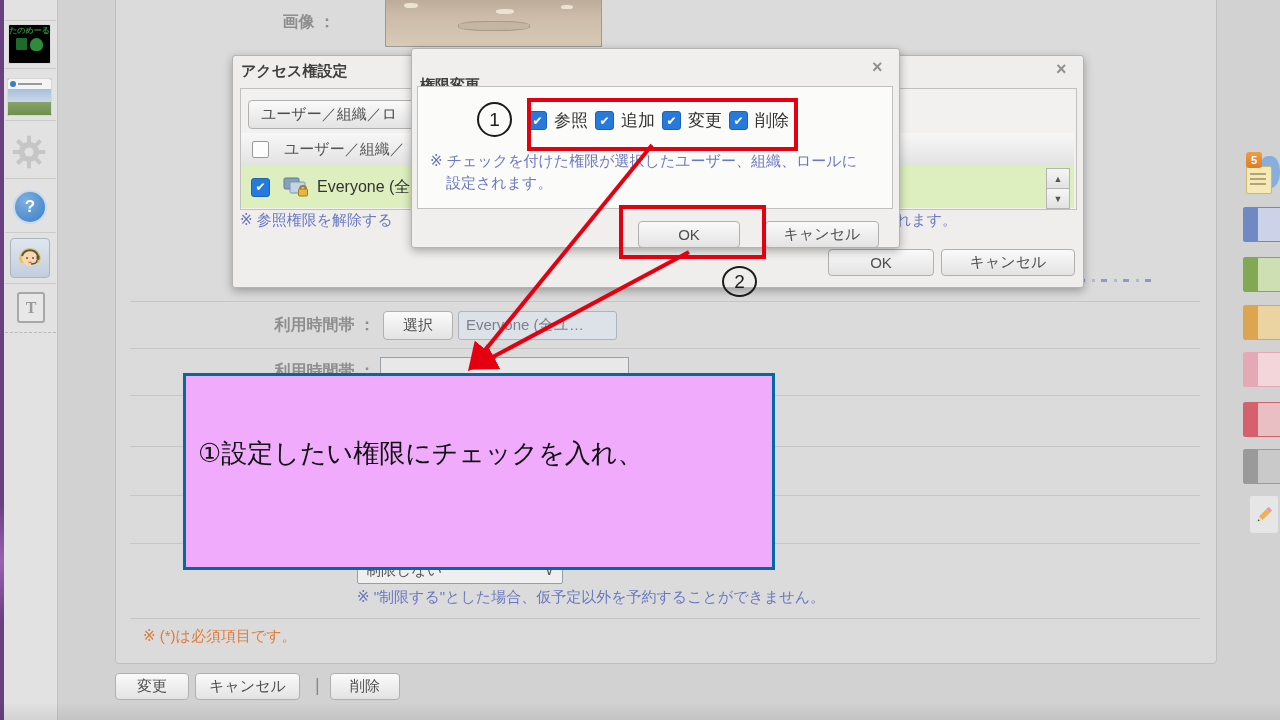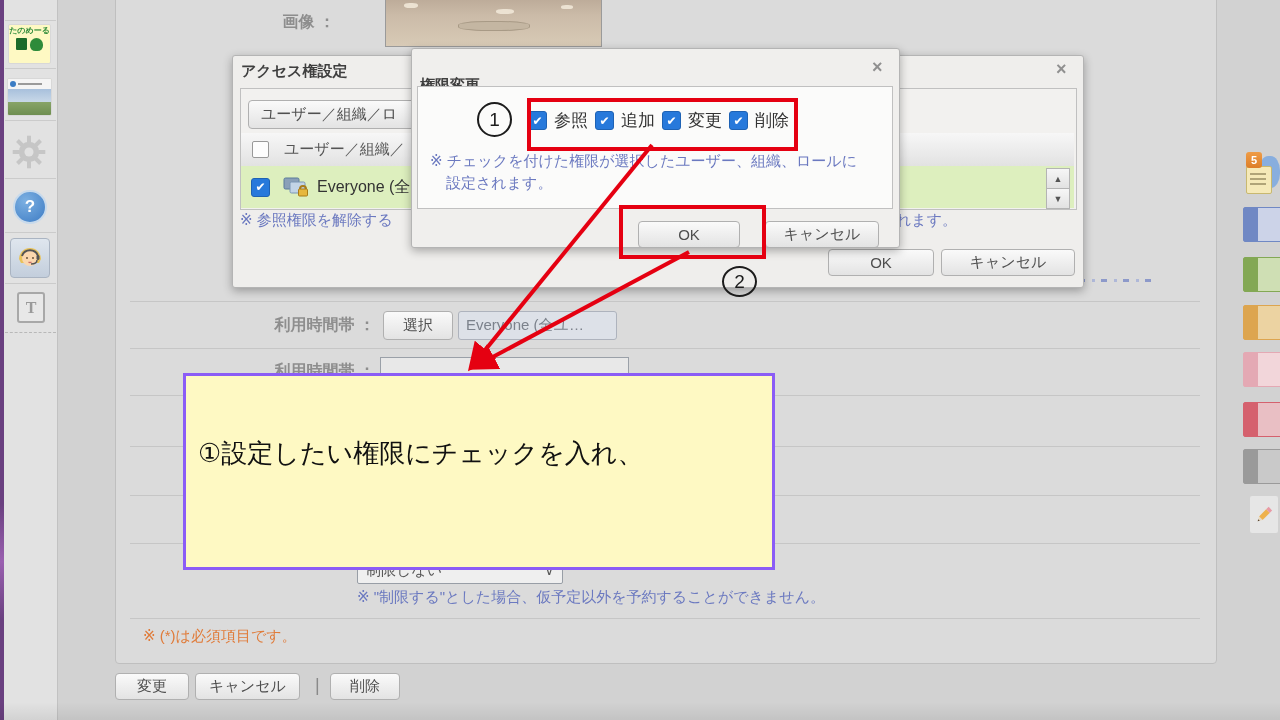--- a/index.html
+++ b/index.html
@@ -5,21 +5,21 @@
   html,body{margin:0;padding:0;}
   body{font-family:"Liberation Sans","DejaVu Sans",sans-serif;}
   #screen{position:relative;width:1280px;height:720px;background:#d2d2d2;overflow:hidden;}
   .abs{position:absolute;}
 
   
   #sidebar{left:0;top:0;width:57px;height:720px;background:#e2e2e2;border-right:1px solid #c2c2c2;}
   #purple-strip{left:0;top:0;width:4px;height:720px;background:linear-gradient(180deg,#6a4080 0%,#6a4080 70%,#9a60b0 78%,#6a4080 86%);}
   .side-sep{left:5px;width:51px;height:0;border-top:1px solid #cbcbcb;}
   .side-sep.dashed{border-top:1px dashed #b8b8b8;}
-  .tile{background:#fef9c3;border:1px solid #d8d8d8;border-radius:2px;overflow:hidden;}
+  .tile{background:#000000;border:1px solid #d8d8d8;border-radius:2px;overflow:hidden;}
   .logo-line1{font-size:8px;color:#2e8b3a;font-weight:bold;text-align:center;line-height:11px;}
   .logo-row{display:flex;justify-content:center;gap:3px;margin-top:2px;}
   .logo-sq{width:11px;height:12px;background:#1c6b2a;border-radius:1px;}
   .logo-mascot{width:13px;height:13px;background:#2e8b3a;border-radius:50% 50% 40% 40%;}
   .banner-top{height:10px;background:#f4f4f4;display:flex;align-items:center;gap:2px;padding-left:2px;}
   .banner-dot{width:6px;height:6px;background:#3a7cc4;border-radius:50%;}
   .banner-line{width:24px;height:2px;background:#9a9a9a;}
   .banner-sky{height:13px;background:linear-gradient(180deg,#a8c0dc,#c8d8e8);}
   .banner-field{height:13px;background:linear-gradient(180deg,#88a468,#6e8e50);}
   #help-icon-circle{width:30px;height:30px;border-radius:50%;background:radial-gradient(circle at 35% 30%,#7cb0e2,#3e7cc4);border:2px solid #c8daec;color:#fff;font-weight:bold;font-size:17px;display:flex;align-items:center;justify-content:center;}
@@ -63,21 +63,21 @@
   .cb-empty{width:15px;height:15px;background:#fdfdfd;border:1px solid #999;border-radius:2px;flex:none;}
   .perm-label{font-size:17px;color:#333;white-space:nowrap;}
   #perm-check-row{display:flex;align-items:center;justify-content:center;gap:7px;}
   .header-row{background:linear-gradient(180deg,#f7f7f7,#e2e2e2);border-bottom:1px solid #bdbdbd;display:flex;align-items:center;}
   .green-row{background:#ddefbe;display:flex;align-items:center;}
   .spin-btn{width:22px;height:19px;background:linear-gradient(180deg,#f6f6f6,#e2e2e2);border:1px solid #b4b4b4;color:#555;font-size:9px;display:flex;align-items:center;justify-content:center;}
 
   
   .red-rect{border:4px solid #e50011;background:transparent;}
   .num-badge{border:2px solid #1c1c1c;border-radius:50%;background:rgba(255,255,255,0.0);color:#1c1c1c;font-size:19px;display:flex;align-items:center;justify-content:center;}
-  #callout-box{left:183px;top:373px;width:586px;height:191px;background:#fef9c3;border:3px solid #8b5cf6;}
+  #callout-box{left:183px;top:373px;width:586px;height:191px;background:#f0abfc;border:3px solid #0369a1;}
   .callout-line{font-size:26px;color:#111;line-height:38px;white-space:nowrap;}
 </style>
 </head>
 <body>
 
 <div id="screen">
 
   <div class="abs" id="form-panel"></div>
 
   <div class="abs flabel" style="left:200px;top:12px;width:135px;">画像 ：</div>

